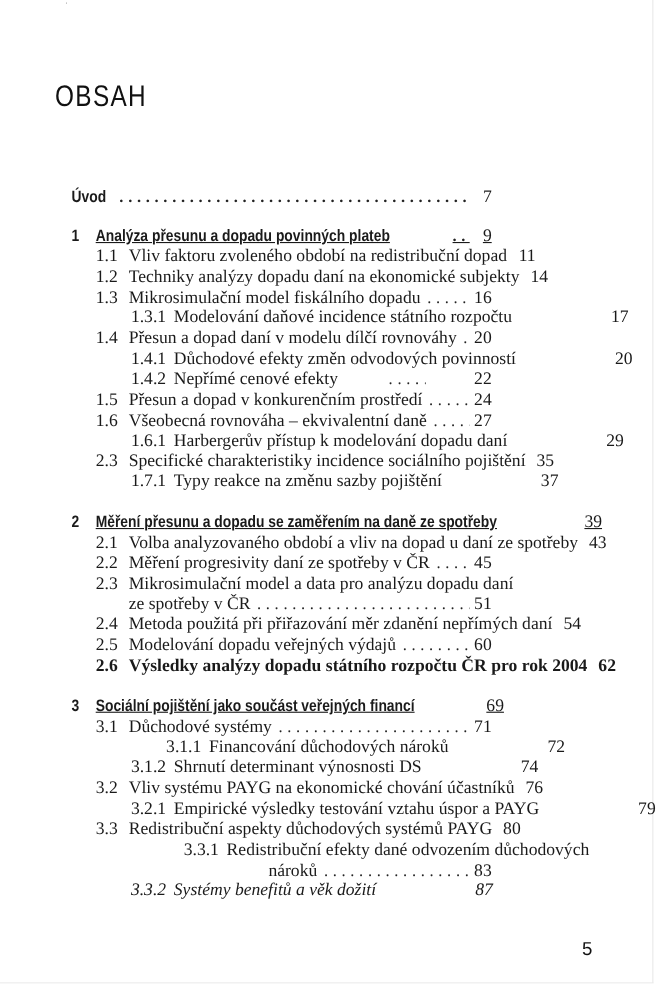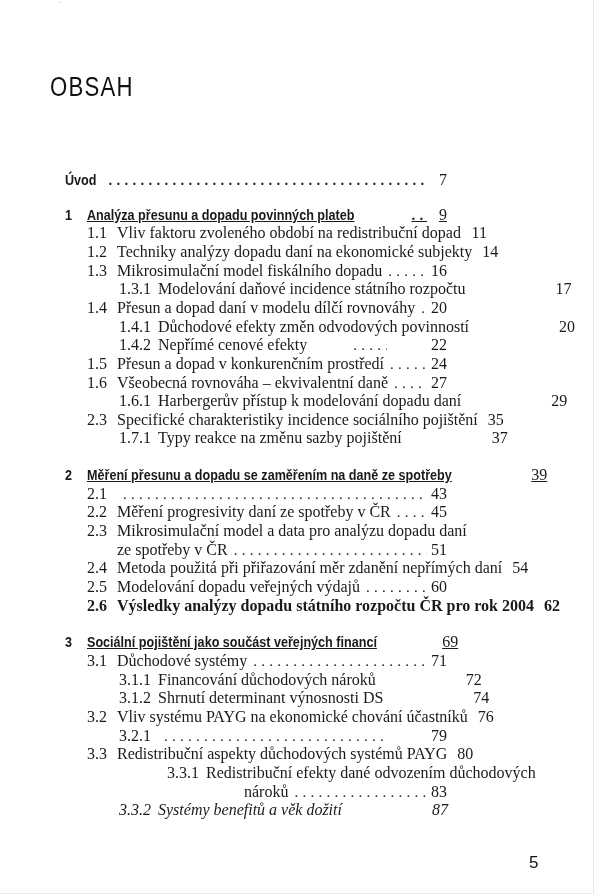--- a/index.html
+++ b/index.html
@@ -161,20 +161,21 @@
       <span class="num">2</span>
       <div class="text-wrap">
         <span class="lbl">Měření přesunu a dopadu se zaměřením na daně ze spotřeby</span>
         <span class="dots"></span>
         <span class="page">39</span>
       </div>
     </div>
     <div class="row lvl2" style="top: 483.75px;">
       <span class="num">2.1</span>
       <div class="text-wrap">
+        <span class="lbl">Volba analyzovaného období a vliv na dopad u daní ze spotřeby</span>
         <span class="dots"></span>
         <span class="page">43</span>
       </div>
     </div>
     <div class="row lvl2" style="top: 502.4px;">
       <span class="num">2.2</span>
       <div class="text-wrap">
         <span class="lbl">Měření progresivity daní ze spotřeby v ČR</span>
         <span class="dots"></span>
         <span class="page">45</span>
@@ -228,21 +229,21 @@
       </div>
     </div>
     <div class="row lvl2" style="top: 650.95px;">
       <span class="num">3.1</span>
       <div class="text-wrap">
         <span class="lbl">Důchodové systémy</span>
         <span class="dots"></span>
         <span class="page">71</span>
       </div>
     </div>
-    <div class="row lvl3" style="top: 669.6px;">
+    <div class="row lvl3" style="top: 669.6px; margin-left: 32px;">
       <span class="num">3.1.1</span>
       <div class="text-wrap">
         <span class="lbl">Financování důchodových nároků</span>
         <span class="dots"></span>
         <span class="page">72</span>
       </div>
     </div>
     <div class="row lvl3" style="top: 688.25px;">
       <span class="num">3.1.2</span>
       <div class="text-wrap">
@@ -255,20 +256,21 @@
       <span class="num">3.2</span>
       <div class="text-wrap">
         <span class="lbl">Vliv systému PAYG na ekonomické chování účastníků</span>
         <span class="dots"></span>
         <span class="page">76</span>
       </div>
     </div>
     <div class="row lvl3" style="top: 725.55px;">
       <span class="num">3.2.1</span>
       <div class="text-wrap">
+        <span class="lbl">Empirické výsledky testování vztahu úspor a PAYG</span>
         <span class="dots"></span>
         <span class="page">79</span>
       </div>
     </div>
     <div class="row lvl2" style="top: 744.2px;">
       <span class="num">3.3</span>
       <div class="text-wrap">
         <span class="lbl">Redistribuční aspekty důchodových systémů PAYG</span>
         <span class="dots"></span>
         <span class="page">80</span>

